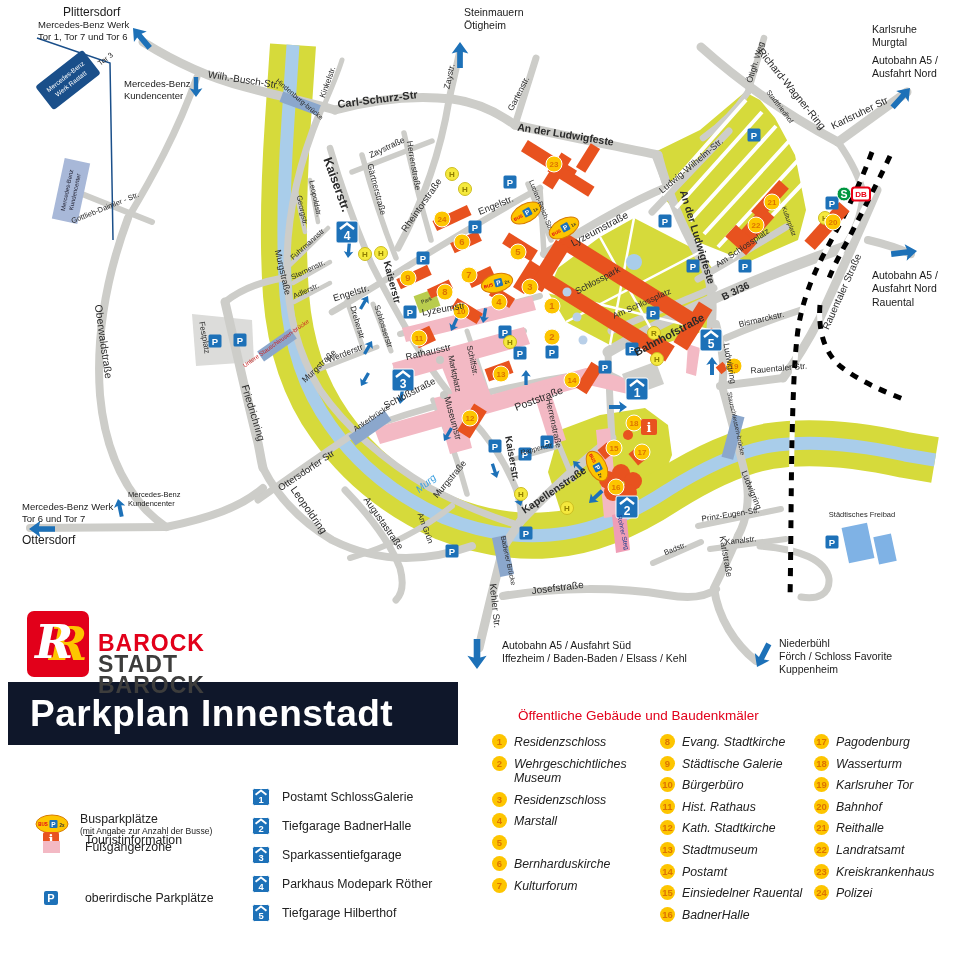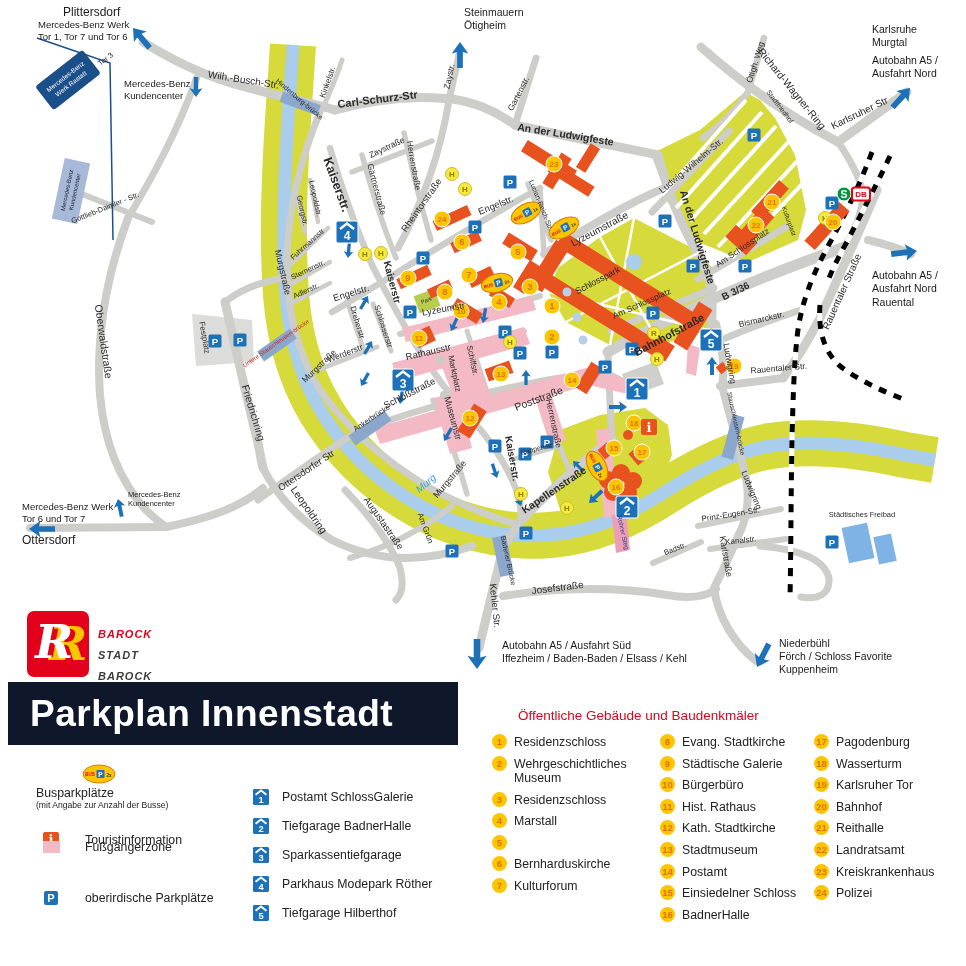--- a/index.html
+++ b/index.html
@@ -9,41 +9,41 @@
   
   #banner{position:absolute;left:8px;top:682px;width:450px;height:63px;background:#0f172a;
           display:flex;align-items:center;}
   #banner h1{color:#fff;font-size:37px;font-weight:bold;margin:0 0 0 22px;letter-spacing:.5px;}
   #logo{position:absolute;left:27px;top:611px;width:260px;height:70px;}
   #logo .mark{position:absolute;left:0;top:0;width:62px;height:66px;background:#e2001a;border-radius:7px;}
   #logo .mark .yr{position:absolute;left:22px;top:6px;font-family:"DejaVu Serif",serif;font-style:italic;
                   font-weight:bold;font-size:46px;color:#fdc500;}
   #logo .mark .wr{position:absolute;left:8px;top:4px;font-family:"DejaVu Serif",serif;font-style:italic;
                   font-weight:bold;font-size:46px;color:#fff;}
-  #logo .lt{position:absolute;left:71px;top:13px;line-height:21px;font-size:11px;font-weight:bold;letter-spacing:1px;font-style:italic;}
+  #logo .lt{position:absolute;left:71px;top:22px;line-height:21px;font-size:23px;font-weight:bold;letter-spacing:1px;}
   #logo .lt .l1{color:#e2001a;}
   #logo .lt .l2,#logo .lt .l3{color:#3d3d3c;}
   .leg-row{position:absolute;display:flex;align-items:center;}
   .leg-label{font-size:12.3px;color:#222;}
   .leg-sub{font-size:8.6px;color:#222;}
   #ti-sw{width:16px;height:16px;background:#e8521f;border-radius:2px;color:#fff;text-align:center;
          font-family:"DejaVu Serif",serif;font-weight:bold;font-size:13px;line-height:16px;}
   #fz-sw{width:17px;height:12px;background:#f3b9c4;}
   #pp-sw{width:14px;height:14px;background:#1d71b8;border-radius:2px;color:#fff;text-align:center;
          font-weight:bold;font-size:11px;line-height:14px;}
   #garage-legend{position:absolute;left:252px;top:789px;}
   .gl-row{display:flex;align-items:center;height:16px;margin-bottom:13px;}
   .gl-row .lbl{margin-left:12px;font-size:12.3px;color:#222;}
   #buildings{position:absolute;left:480px;top:700px;width:486px;}
   #b-title{position:absolute;left:38px;top:8px;font-size:13.5px;font-weight:normal;color:#e2001a;}
   .b-col{position:absolute;top:34px;}
   .b-item{display:flex;margin-bottom:6px;}
   .b-badge{flex:0 0 15px;width:15px;height:15px;border-radius:50%;background:#fdc500;color:#dd7400;
            font-size:9.5px;font-weight:bold;text-align:center;line-height:15px;margin-right:7px;}
-  .b-lbl{font-size:12.3px;color:#222;line-height:14.6px;white-space:pre-line;padding-top:1px;}
+  .b-lbl{font-size:12.3px;color:#222;line-height:14.6px;white-space:pre-line;padding-top:1px;font-style:italic;}
 </style>
 </head>
 <body>
 
 <div id="page">
 
   <svg id="map" width="966" height="700" viewBox="0 0 966 700">
 
     <g fill="#d6da3b" stroke="none">
       <polygon points="548,292 558,268 600,237 634,218 700,252 712,268 708,330 660,345 610,345 566,322"></polygon>
@@ -717,21 +717,21 @@
       <span class="yr">R</span>
       <span class="wr">R</span>
     </div>
     <div class="lt">
       <div class="l1">BAROCK</div>
       <div class="l2">STADT</div>
       <div class="l3">BAROCK</div>
     </div>
   </div>
 
-  <div class="leg-row" style="left:30px;top:762px;flex-direction:column;">
+  <div class="leg-row" style="left:30px;top:812px;">
     <svg id="legend-bus-svg" width="44" height="24" viewBox="-22 -12 44 24">
         <g transform="translate(0,0)">
           <ellipse rx="16" ry="9" fill="#fdc500" stroke="#d87b00" stroke-width="1"></ellipse>
           <text x="-9" y="2" text-anchor="middle" font-size="4.5" font-weight="bold" fill="#e2001a">BUS</text>
           <rect x="-2.5" y="-4" width="8" height="8" rx="1" fill="#1d71b8"></rect>
           <text x="1.5" y="2.5" text-anchor="middle" font-size="6.5" font-weight="bold" fill="#fff">P</text>
           <text x="10" y="3" text-anchor="middle" font-size="4.5" font-weight="bold" fill="#333">2x</text>
         </g>
       </svg>
     <div style="margin-left:6px;">
@@ -861,21 +861,21 @@
         <div class="b-item">
           <div class="b-badge">13</div>
           <div class="b-lbl">Stadtmuseum</div>
         </div>
         <div class="b-item">
           <div class="b-badge">14</div>
           <div class="b-lbl">Postamt</div>
         </div>
         <div class="b-item">
           <div class="b-badge">15</div>
-          <div class="b-lbl">Einsiedelner Schloss</div>
+          <div class="b-lbl">Einsiedelner Rauental</div>
         </div>
         <div class="b-item">
           <div class="b-badge">16</div>
           <div class="b-lbl">BadnerHalle</div>
         </div>
       </div>
     <div class="b-col" style="left:334px;width:150px;" id="bcol2">
         <div class="b-item">
           <div class="b-badge">17</div>
           <div class="b-lbl">Pagodenburg</div>

